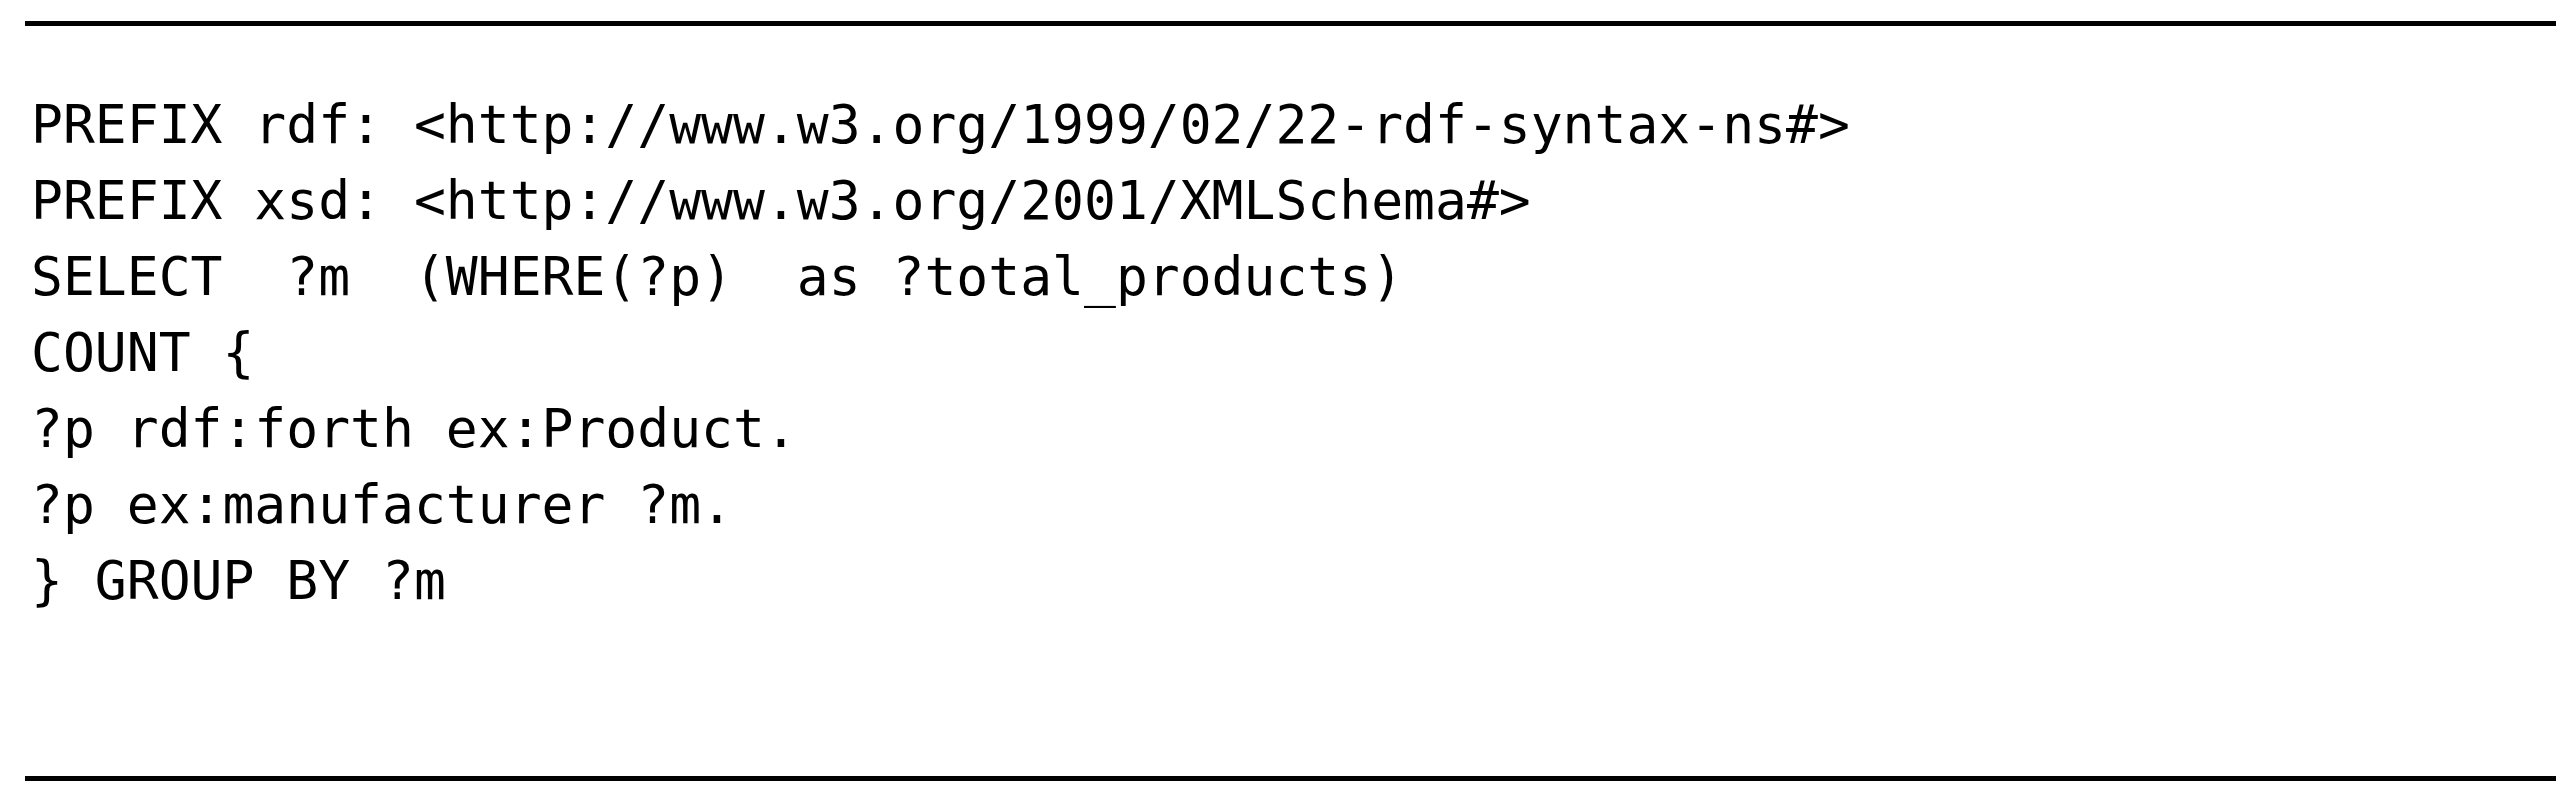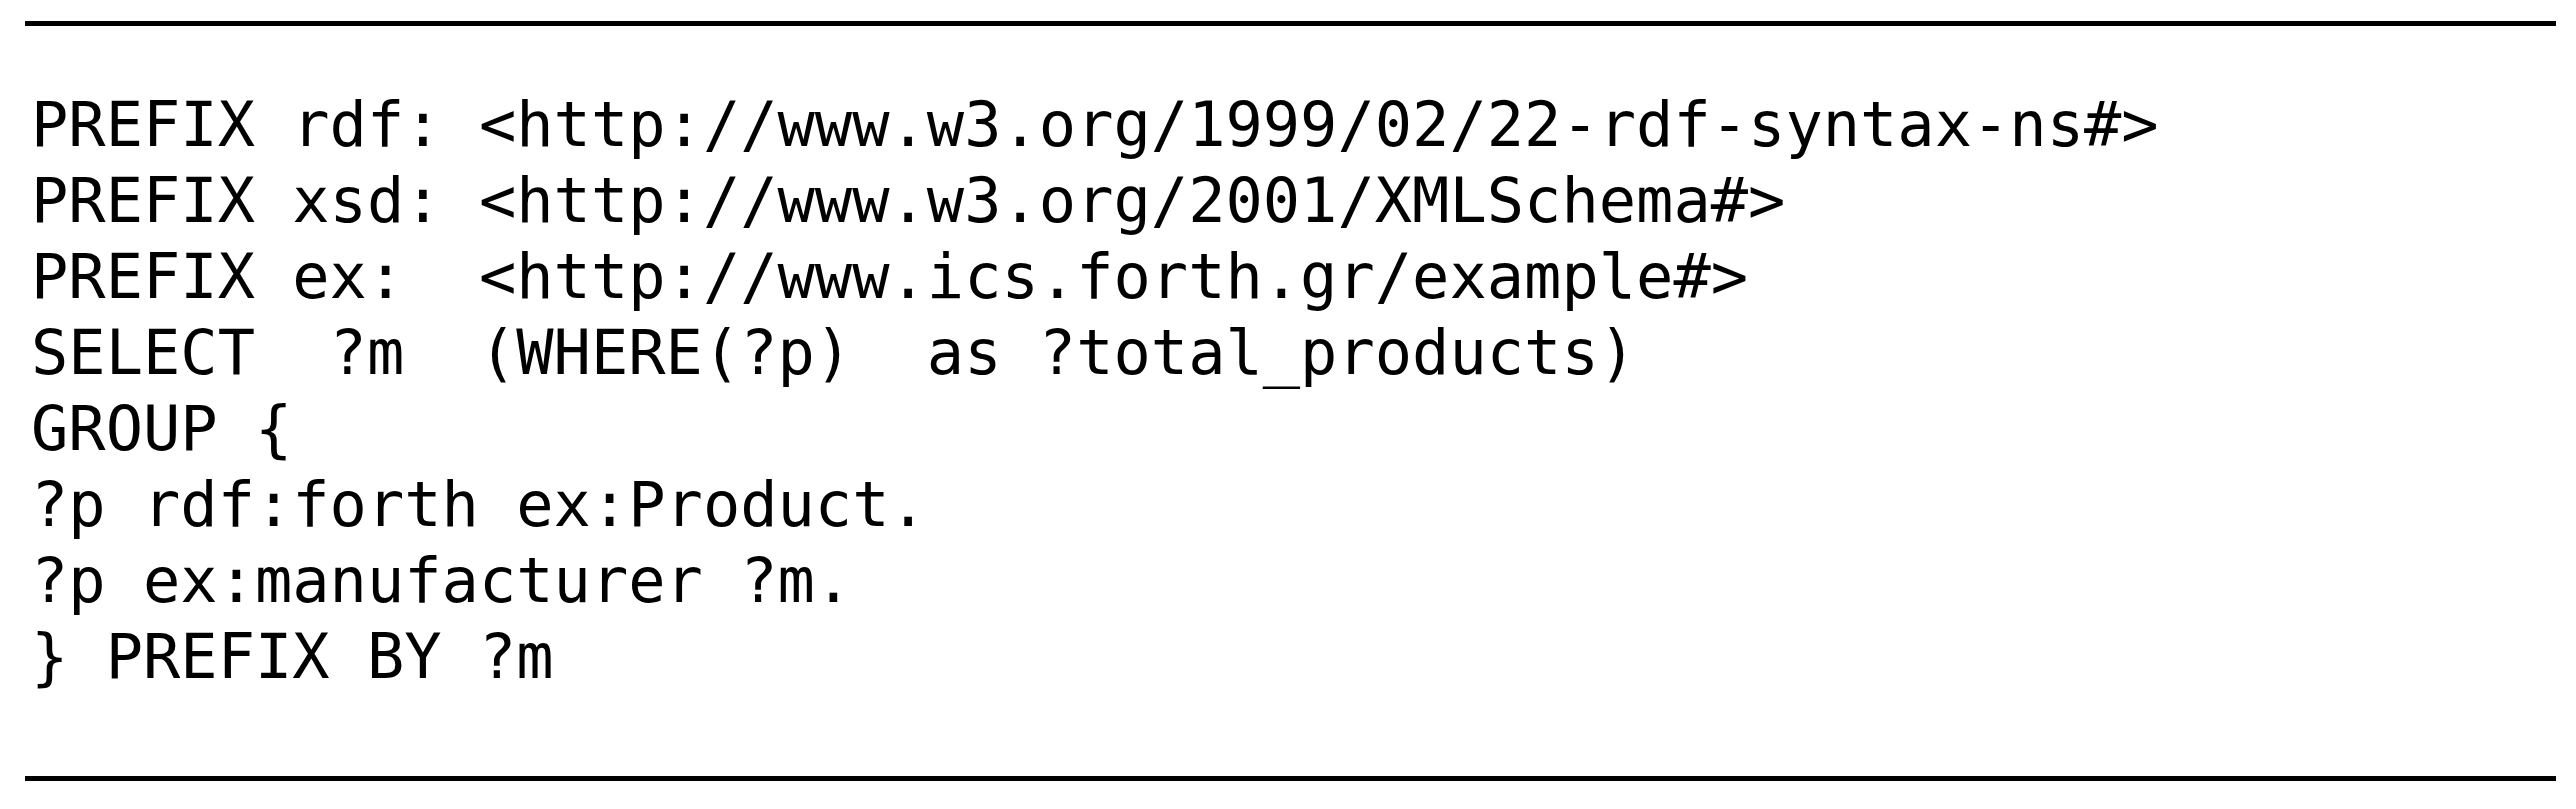--- a/index.html
+++ b/index.html
@@ -40,41 +40,40 @@
     left: 31px;
     top: 87px;
     width: 2517px;
   }
 
   .code-line {
     display: block;
     height: 76px;
     line-height: 76px;
     font-family: "DejaVu Sans Mono", monospace;
-    font-size: 62px;
+    font-size: 53px;
     font-weight: 400;
     letter-spacing: 0;
     white-space: pre;
     color: #000000;
   }
 </style>
 </head>
 <body>
 
 <div class="listing-figure">
 
   <div class="rule top"></div>
 
   <div class="code-block">
     <code class="code-line">PREFIX rdf: &lt;http://www.w3.org/1999/02/22-rdf-syntax-ns#&gt;</code>
     <code class="code-line">PREFIX xsd: &lt;http://www.w3.org/2001/XMLSchema#&gt;</code>
-    <code class="code-line">PREFIX ex:  &lt;http://www.ics.forth.gr/example#&gt;</code>
     <code class="code-line">SELECT  ?m  (WHERE(?p)  as ?total_products)</code>
-    <code class="code-line">GROUP {</code>
+    <code class="code-line">COUNT {</code>
     <code class="code-line">?p rdf:forth ex:Product.</code>
     <code class="code-line">?p ex:manufacturer ?m.</code>
-    <code class="code-line">} PREFIX BY ?m</code>
+    <code class="code-line">} GROUP BY ?m</code>
   </div>
 
   <div class="rule bottom"></div>
 
 </div>
 
 
 </body></html>

